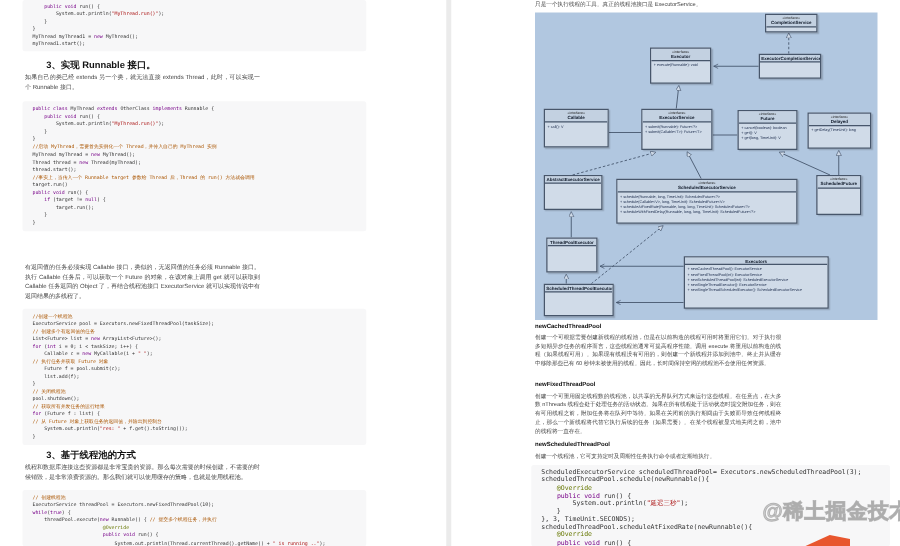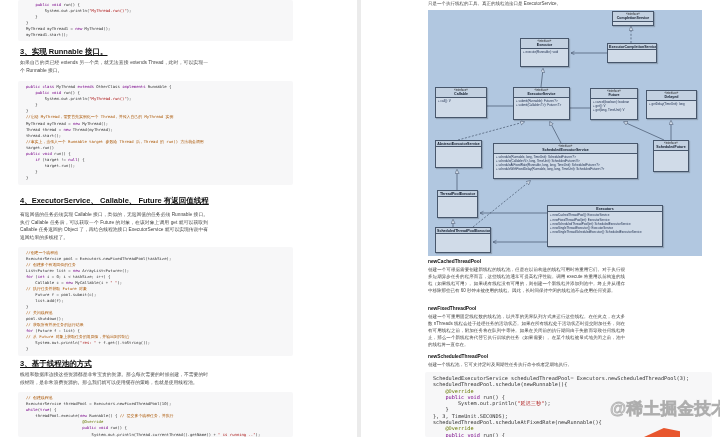--- a/index.html
+++ b/index.html
@@ -18,21 +18,21 @@
   .tk-s{color:#aa1111;}
   .tk-c{color:#aa5500;}
   .tk-m{color:#667700;}
 
   .cb-top{left:18px;top:0;width:275px;height:41px;padding-top:2px;}
   .cb-2{left:18px;top:81px;width:275px;height:104px;}
   .cb-3{left:18px;top:247px;width:275px;height:109px;line-height:6.0px;}
   .cb-4{left:18px;top:392px;width:275px;height:45px;}
   .cb-r{left:64px;top:372px;width:287px;height:65px;font-size:5.2px;line-height:6.3px;}
 
-  .h-l{position:absolute;left:20px;font-size:7.5px;font-weight:bold;color:#111;white-space:nowrap;text-decoration:underline;}
+  .h-l{position:absolute;left:37px;font-size:7.5px;font-weight:bold;color:#111;white-space:nowrap;}
   .p-l{position:absolute;left:20px;width:188px;font-size:4.8px;line-height:7.6px;color:#454545;text-align:justify;}
   .h-r{position:absolute;left:67px;font-size:4.8px;font-weight:bold;color:#111;white-space:nowrap;}
   .p-r{position:absolute;left:67px;width:197px;font-size:4.5px;line-height:6.9px;color:#454545;text-align:justify;}
   .intro{white-space:nowrap;width:290px;text-align:left;}
 
   .uml{position:absolute;left:67px;top:10px;width:274px;height:246px;background:#b1c7e0;}
   #edge-svg{position:absolute;left:0;top:0;width:274px;height:246px;}
   .edge{stroke:#44536a;stroke-width:0.7;}
   .dash{stroke-dasharray:2,1.6;}
   .ub{position:absolute;background:#d0dbe8;border:0.6px solid #47566b;box-sizing:border-box;
@@ -51,21 +51,20 @@
 </head>
 <body>
 
 <div class="stage">
 
   <div class="page page-left">
     <div class="code cb-top"><div class="cl"><span class="tk-d">    </span><span class="tk-k">public</span><span class="tk-d"> </span><span class="tk-k">void</span><span class="tk-d"> run() {</span></div><div class="cl"><span class="tk-d">        System.out.println(</span><span class="tk-s">"MyThread.run()"</span><span class="tk-d">);</span></div><div class="cl"><span class="tk-d">    }</span></div><div class="cl"><span class="tk-d">}</span></div><div class="cl"><span class="tk-d">MyThread myThread1 = </span><span class="tk-k">new</span><span class="tk-d"> MyThread();</span></div><div class="cl"><span class="tk-d">myThread1.start();</span></div></div>
     <div class="h-l" style="top:47px">3、实现 Runnable 接口。</div>
     <div class="p-l" style="top:59px">如果自己的类已经 extends 另一个类，就无法直接 extends Thread，此时，可以实现一个 Runnable 接口。</div>
     <div class="code cb-2"><div class="cl"><span class="tk-k">public</span><span class="tk-d"> </span><span class="tk-k">class</span><span class="tk-d"> MyThread </span><span class="tk-k">extends</span><span class="tk-d"> OtherClass </span><span class="tk-k">implements</span><span class="tk-d"> Runnable {</span></div><div class="cl"><span class="tk-d">    </span><span class="tk-k">public</span><span class="tk-d"> </span><span class="tk-k">void</span><span class="tk-d"> run() {</span></div><div class="cl"><span class="tk-d">        System.out.println(</span><span class="tk-s">"MyThread.run()"</span><span class="tk-d">);</span></div><div class="cl"><span class="tk-d">    }</span></div><div class="cl"><span class="tk-d">}</span></div><div class="cl"><span class="tk-c">//启动 MyThread，需要首先实例化一个 Thread，并传入自己的 MyThread 实例</span></div><div class="cl"><span class="tk-d">MyThread myThread = </span><span class="tk-k">new</span><span class="tk-d"> MyThread();</span></div><div class="cl"><span class="tk-d">Thread thread = </span><span class="tk-k">new</span><span class="tk-d"> Thread(myThread);</span></div><div class="cl"><span class="tk-d">thread.start();</span></div><div class="cl"><span class="tk-c">//事实上，当传入一个 Runnable target 参数给 Thread 后，Thread 的 run() 方法就会调用</span></div><div class="cl"><span class="tk-d">target.run()</span></div><div class="cl"><span class="tk-k">public</span><span class="tk-d"> </span><span class="tk-k">void</span><span class="tk-d"> run() {</span></div><div class="cl"><span class="tk-d">    </span><span class="tk-k">if</span><span class="tk-d"> (target != </span><span class="tk-k">null</span><span class="tk-d">) {</span></div><div class="cl"><span class="tk-d">        target.run();</span></div><div class="cl"><span class="tk-d">    }</span></div><div class="cl"><span class="tk-d">}</span></div></div>
-    <div class="h-l" style="top:196px">4、ExecutorService、 Callable、 Future 有返回值线程</div>
     <div class="p-l" style="top:211px">有返回值的任务必须实现 Callable 接口，类似的，无返回值的任务必须 Runnable 接口。执行 Callable 任务后，可以获取一个 Future 的对象，在该对象上调用 get 就可以获取到 Callable 任务返回的 Object 了，再结合线程池接口 ExecutorService 就可以实现传说中有返回结果的多线程了。</div>
     <div class="code cb-3"><div class="cl"><span class="tk-c">//创建一个线程池</span></div><div class="cl"><span class="tk-d">ExecutorService pool = Executors.newFixedThreadPool(taskSize);</span></div><div class="cl"><span class="tk-c">// 创建多个有返回值的任务</span></div><div class="cl"><span class="tk-d">List&lt;Future&gt; list = </span><span class="tk-k">new</span><span class="tk-d"> ArrayList&lt;Future&gt;();</span></div><div class="cl"><span class="tk-k">for</span><span class="tk-d"> (</span><span class="tk-k">int</span><span class="tk-d"> i = 0; i &lt; taskSize; i++) {</span></div><div class="cl"><span class="tk-d">    Callable c = </span><span class="tk-k">new</span><span class="tk-d"> MyCallable(i + </span><span class="tk-s">" "</span><span class="tk-d">);</span></div><div class="cl"><span class="tk-c">// 执行任务并获取 Future 对象</span></div><div class="cl"><span class="tk-d">    Future f = pool.submit(c);</span></div><div class="cl"><span class="tk-d">    list.add(f);</span></div><div class="cl"><span class="tk-d">}</span></div><div class="cl"><span class="tk-c">// 关闭线程池</span></div><div class="cl"><span class="tk-d">pool.shutdown();</span></div><div class="cl"><span class="tk-c">// 获取所有并发任务的运行结果</span></div><div class="cl"><span class="tk-k">for</span><span class="tk-d"> (Future f : list) {</span></div><div class="cl"><span class="tk-c">// 从 Future 对象上获取任务的返回值，并输出到控制台</span></div><div class="cl"><span class="tk-d">    System.out.println(</span><span class="tk-s">"res: "</span><span class="tk-d"> + f.get().toString());</span></div><div class="cl"><span class="tk-d">}</span></div></div>
     <div class="h-l" style="top:359px">3、基于线程池的方式</div>
     <div class="p-l" style="top:371px">线程和数据库连接这些资源都是非常宝贵的资源。那么每次需要的时候创建，不需要的时候销毁，是非常浪费资源的。那么我们就可以使用缓存的策略，也就是使用线程池。</div>
     <div class="code cb-4"><div class="cl"><span class="tk-c">// 创建线程池</span></div><div class="cl"><span class="tk-d">ExecutorService threadPool = Executors.newFixedThreadPool(10);</span></div><div class="cl"><span class="tk-k">while</span><span class="tk-d">(</span><span class="tk-k">true</span><span class="tk-d">) {</span></div><div class="cl"><span class="tk-d">    threadPool.execute(</span><span class="tk-k">new</span><span class="tk-d"> Runnable() { </span><span class="tk-c">// 提交多个线程任务，并执行</span></div><div class="cl"><span class="tk-m">                        @Override</span></div><div class="cl"><span class="tk-d">                        </span><span class="tk-k">public</span><span class="tk-d"> </span><span class="tk-k">void</span><span class="tk-d"> run() {</span></div><div class="cl"><span class="tk-d">                            System.out.println(Thread.currentThread().getName() + </span><span class="tk-s">" is running .."</span><span class="tk-d">);</span></div></div>
   </div>
 
   <div class="page page-right">
     <div class="p-r intro" style="top:1px">只是一个执行线程的工具。真正的线程池接口是 ExecutorService。</div>
 

